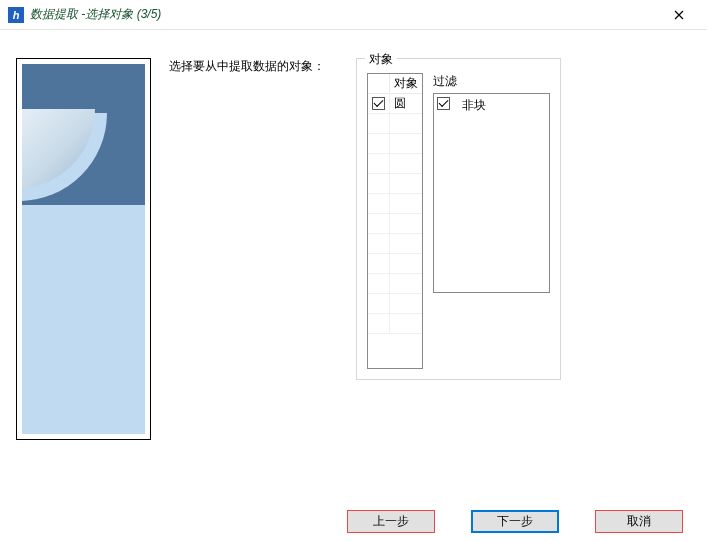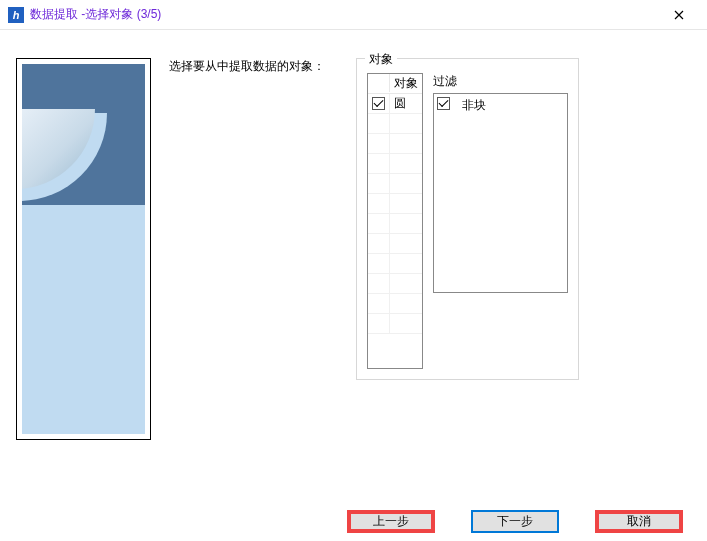--- a/index.html
+++ b/index.html
@@ -25,21 +25,21 @@
     background: #2060c0;
     color: #fff;
     font-style: italic;
     font-weight: bold;
     font-size: 11px;
     display: flex;
     align-items: center;
     justify-content: center;
     margin-right: 6px;
   }
-  .title-text { flex: 1; color: #6d28d9; }
+  .title-text { flex: 1; color: #14532d; font-style: italic; }
   .close-btn {
     width: 40px; height: 28px;
     display: flex; align-items: center; justify-content: center;
     cursor: pointer;
   }
   .close-btn svg { width: 10px; height: 10px; }
   .content {
     display: flex;
     padding: 28px 16px 10px 16px;
   }
@@ -158,21 +158,21 @@
   }
   .cbox.checked::after {
     content: "";
     width: 8px; height: 4px;
     border-left: 1.5px solid #000;
     border-bottom: 1.5px solid #000;
     transform: rotate(-45deg) translate(1px,-1px);
   }
   
   .filter-col {
-    width: 135px;
+    width: 117px;
     display: flex;
     flex-direction: column;
   }
   .filter-label { margin-bottom: 3px; }
   .filter-list {
     border: 1px solid #888;
     background: #fff;
     flex: 0 0 200px;
     height: 200px;
     padding: 3px;
@@ -186,21 +186,21 @@
   
   .buttons {
     padding: 60px 24px 18px 0;
     display: flex;
     justify-content: flex-end;
     gap: 36px;
   }
   .btn {
     width: 88px;
     height: 23px;
-    border: 4px solid #ef4444;
+    border: 1px solid #ef4444;
     background: #e1e1e1;
     display: flex;
     align-items: center;
     justify-content: center;
     cursor: pointer;
     font-family: inherit;
     font-size: 12px;
   }
   .btn.default {
     border: 2px solid #0078d7;

